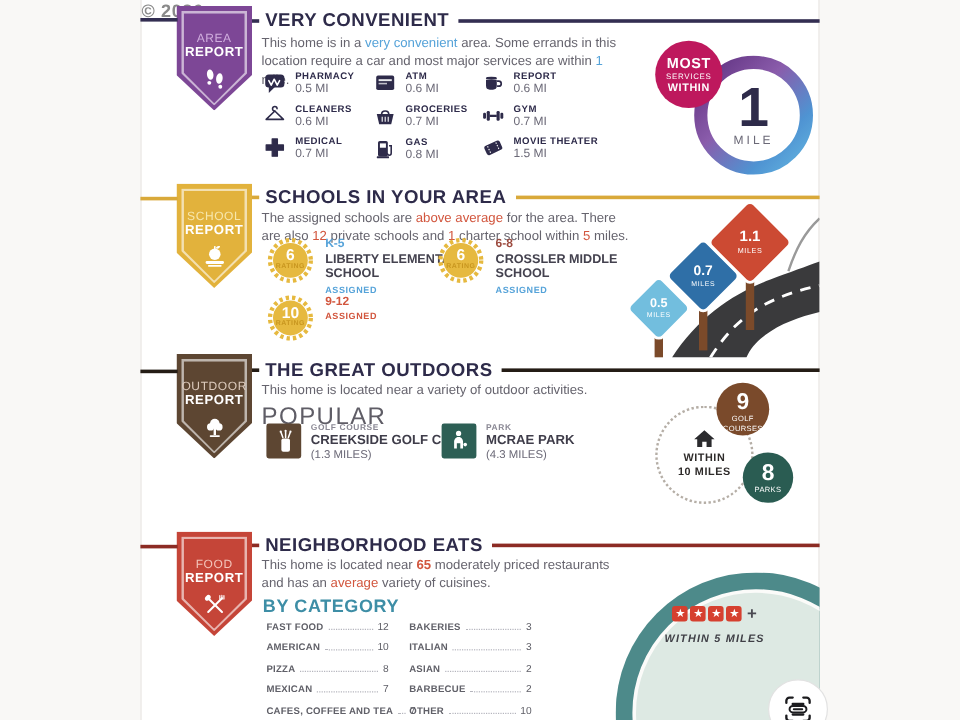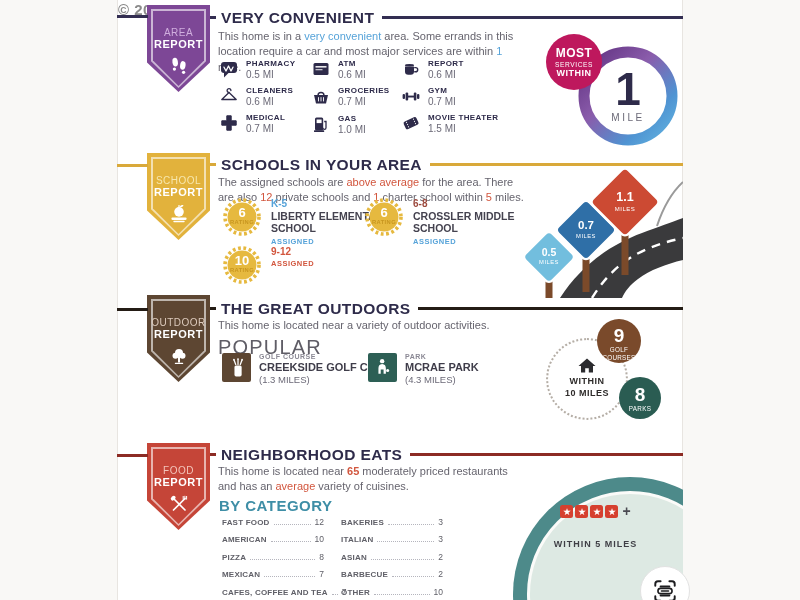--- a/index.html
+++ b/index.html
@@ -98,21 +98,21 @@
   .food-clip { left:513px; top:477px; width:170px; height:123px; overflow:hidden; z-index:1; }
   .food-outer { position:absolute; left:0; top:0; width:234px; height:234px; border-radius:50%; background:#4d8a8a; }
   .food-inner { position:absolute; left:14px; top:14px; width:206px; height:206px; border-radius:50%;
                 background:#dde9e3; border:3px solid #fbfbf9; }
   .food-score { left:523px; top:499px; width:145px; text-align:center; z-index:2; }
   .food-score .big69 { font-size:52px; font-weight:bold; color:#a32020; line-height:.95; letter-spacing:-1px; }
   .stars { display:flex; justify-content:center; align-items:center; margin-top:4px; gap:2px; }
   .star-sq { width:13px; height:13px; background:#d6402f; border-radius:2.5px; color:#fff; font-size:9.5px;
              line-height:13px; text-align:center; }
   .plus { font-size:14px; font-weight:bold; color:#4a4a52; margin-left:2px; }
-  .score-cap { font-size:9px; font-weight:bold; color:#3f3f46; letter-spacing:1px; margin-top:20px; }
+  .score-cap { font-size:9px; font-weight:bold; color:#3f3f46; letter-spacing:1px; margin-top:8px;font-style:italic; }
   .scan-btn { left:640px; top:566px; width:50px; height:50px; border-radius:50%; background:#fff;
               border:1px solid #e2e2e2; display:flex; align-items:center; justify-content:center; z-index:5; }
   svg text { font-family:"Liberation Sans", sans-serif; }
 </style>
 </head>
 <body>
 
 <div class="page">
   <div class="canvas"></div>
 
@@ -239,21 +239,21 @@
     <span class="ic">
         <svg width="20" height="20" viewBox="0 0 20 20" fill="#2e2b4a">
           <rect x="4" y="3.5" width="8.2" height="13" rx="1.5"></rect>
           <rect x="5.6" y="5.5" width="5" height="3.6" fill="#fff"></rect>
           <path d="M13.2 7.5 h1.8 v6.2 a1.6 1.6 0 0 1 -3.2 0" fill="none" stroke="#2e2b4a" stroke-width="1.3"></path>
           <rect x="3" y="16.3" width="10.2" height="1.6" rx=".5"></rect>
         </svg>
       </span>
     <span class="tx">
         <div class="nm">GAS</div>
-        <div class="di">1.0 MI</div>
+        <div class="di">0.8 MI</div>
       </span>
   </div>
   <div class="abs svc" style="left:400px; top:111px; width:110px">
     <span class="ic">
         <svg width="20" height="20" viewBox="0 0 20 20" fill="#2e2b4a">
           <g transform="rotate(-25 10 10)">
             <rect x="3" y="6" width="14" height="8.4" rx="2"></rect>
             <path d="M6.2 7 v6.4 M13.8 7 v6.4" stroke="#fff" stroke-width=".9" stroke-dasharray="1.2 1.2"></path>
           </g>
         </svg>

